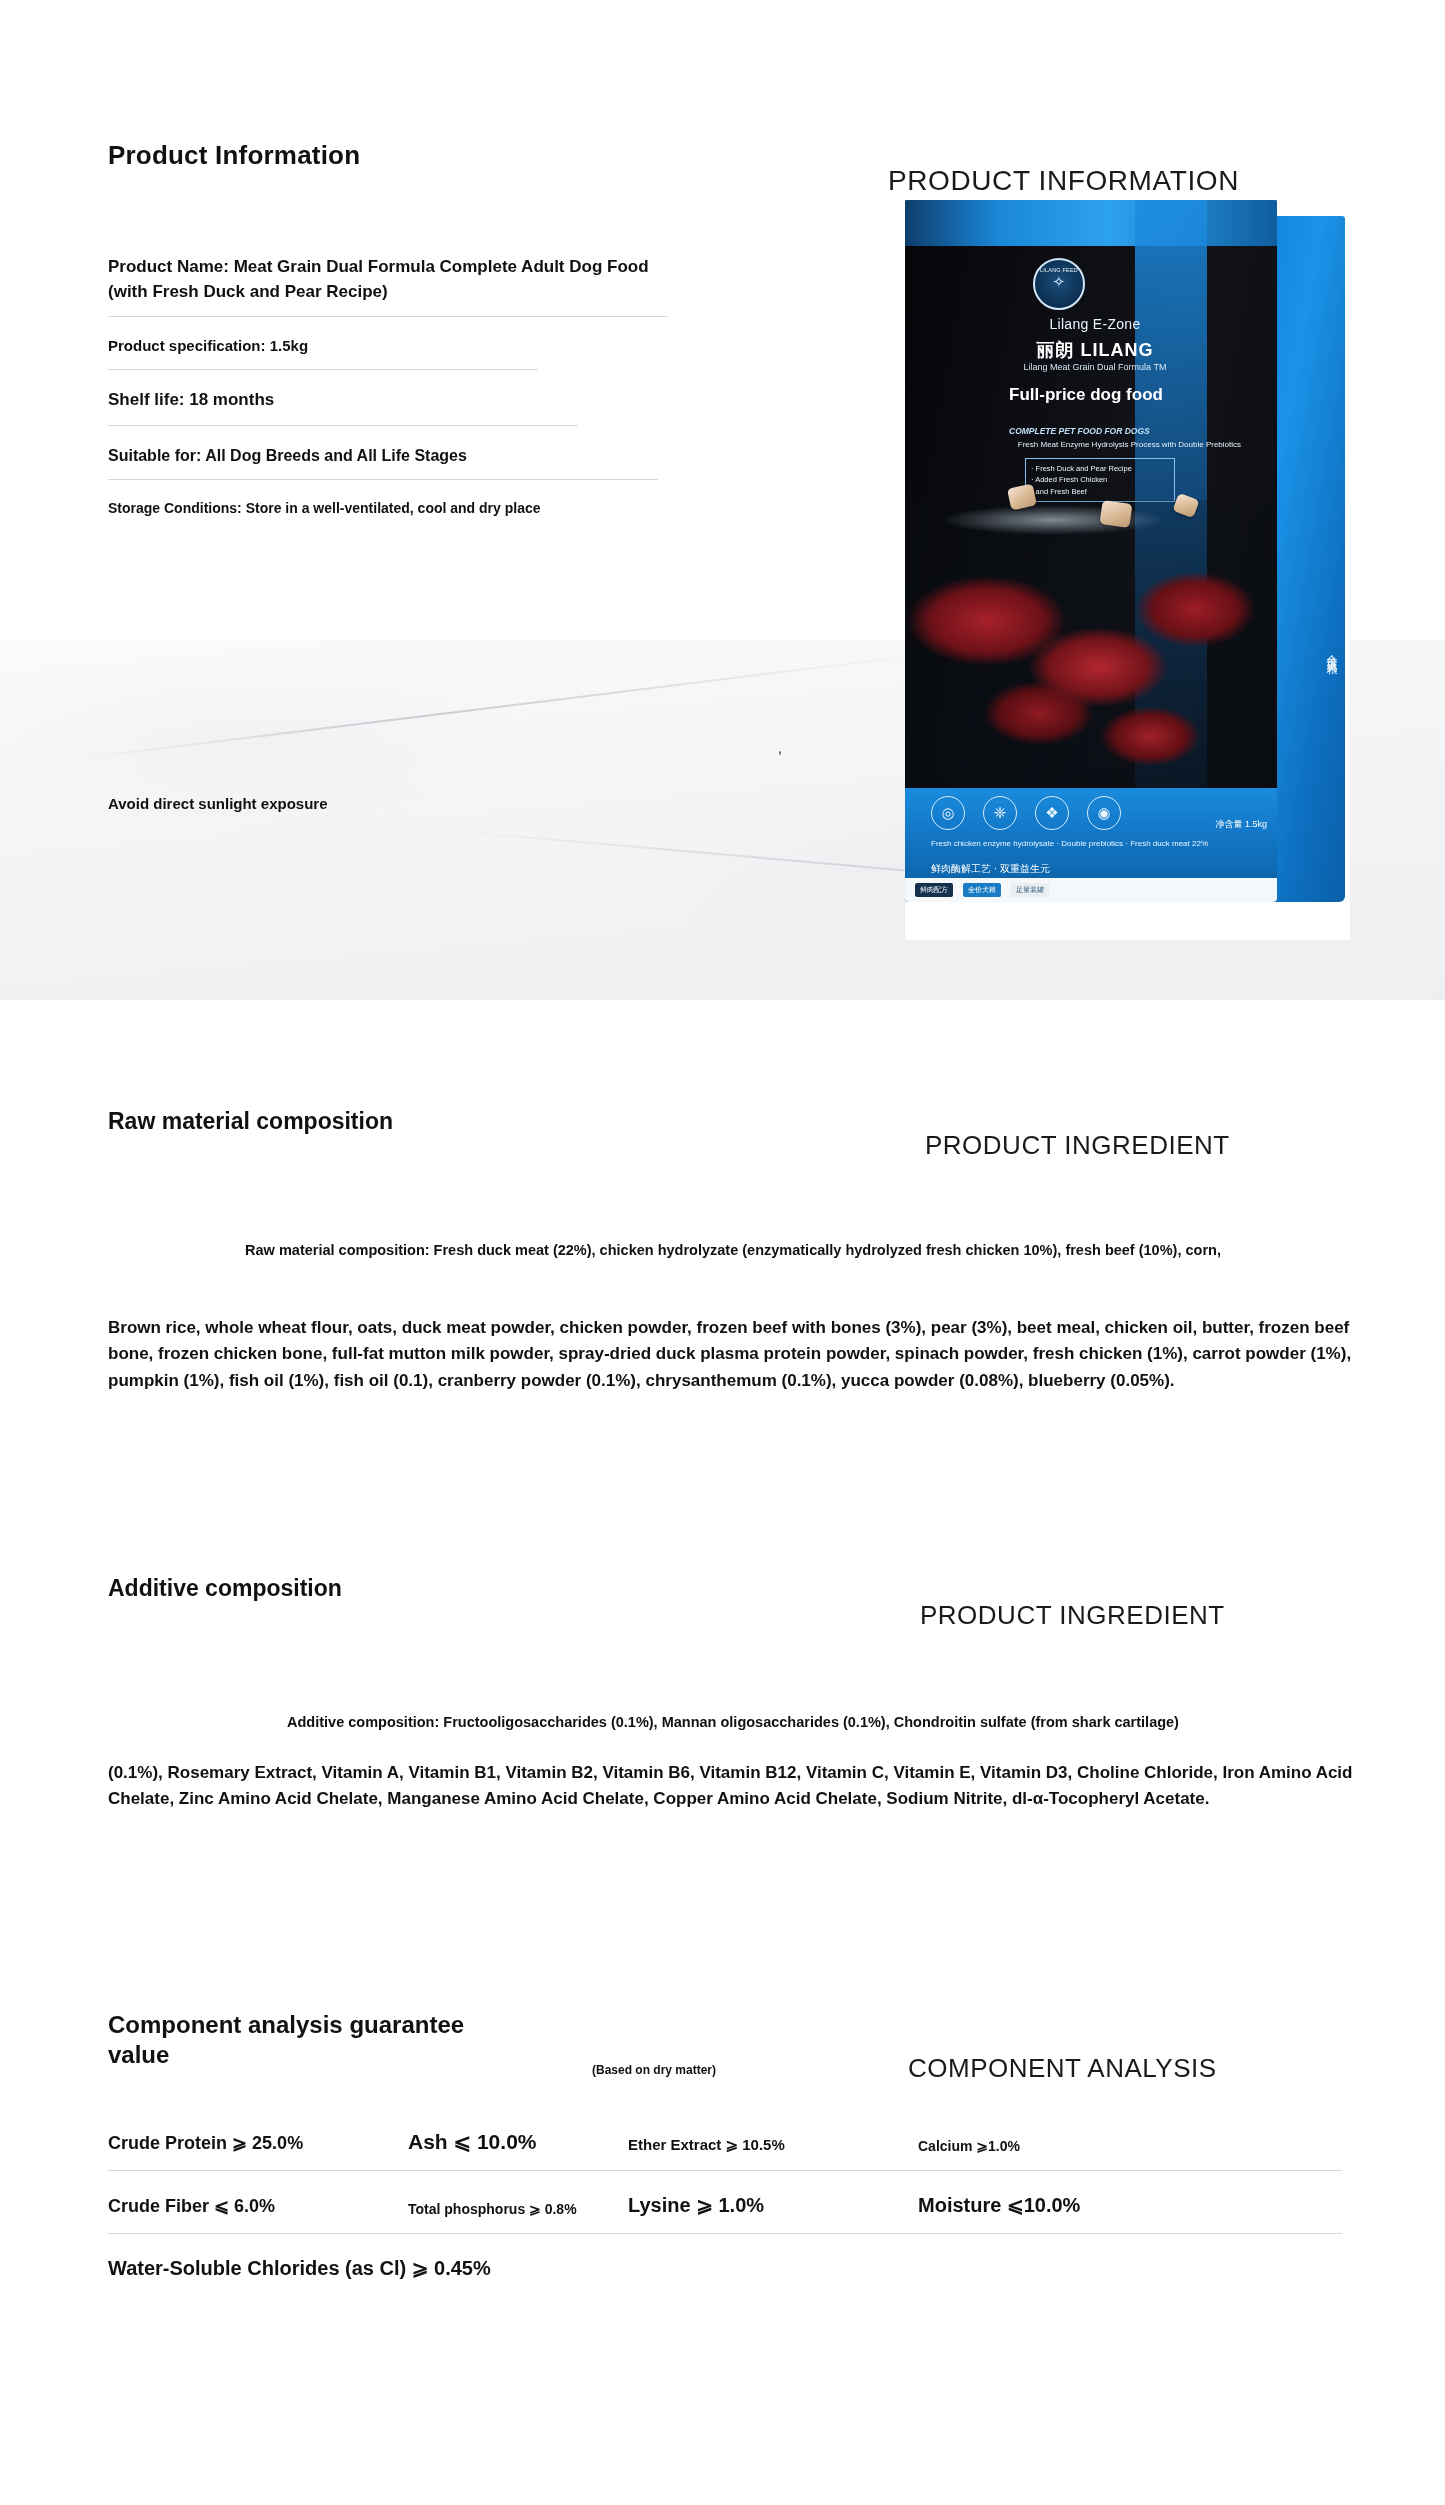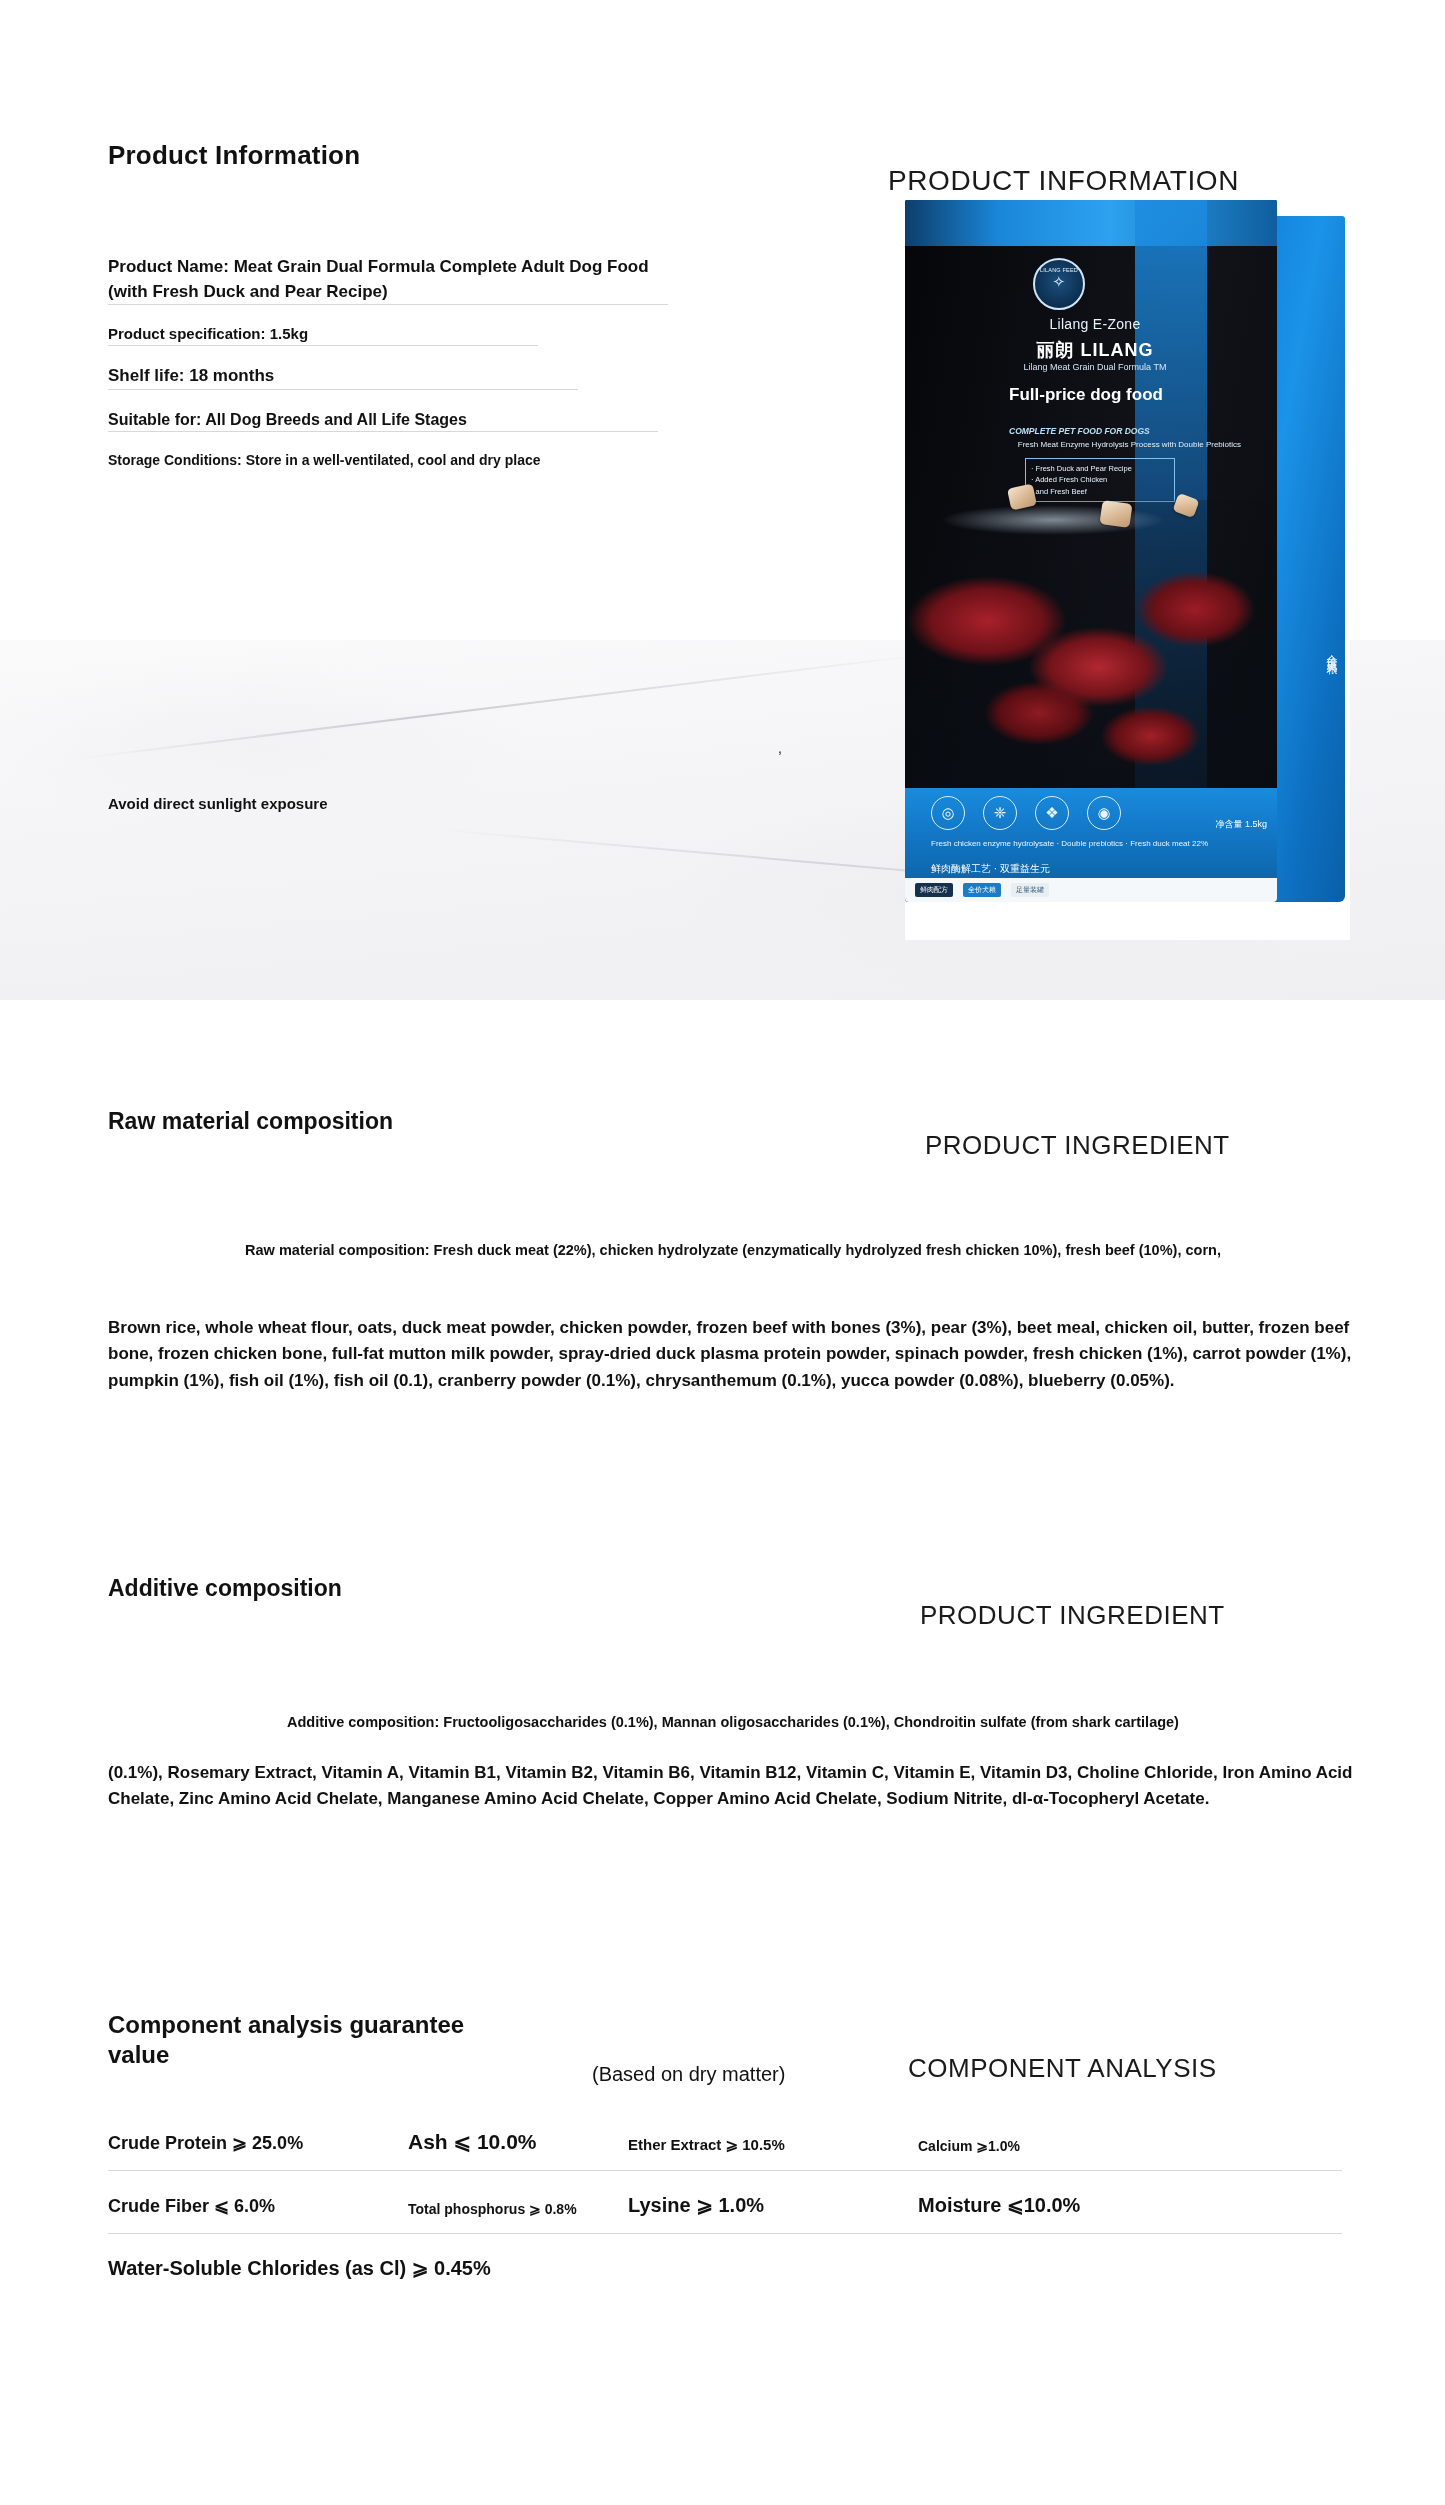--- a/index.html
+++ b/index.html
@@ -73,21 +73,21 @@
   }
 
   .spec-list {
     position: absolute;
     left: 108px;
     top: 255px;
     width: 560px;
   }
   .spec-row {
     border-bottom: 1px solid #d8d8d8;
-    padding: 0 0 0 0;
+    padding: 0 0 12px 0;
     margin-bottom: 18px;
   }
   .spec-row:last-child { border-bottom: none; }
   .spec-row .txt {
     color: #111;
     font-weight: bold;
     line-height: 1.45;
   }
   .w-560 { width: 560px; }
   .w-430 { width: 430px; }
@@ -369,23 +369,23 @@
     left: 108px; top: 2010px;
     font-size: 24px;
     font-weight: bold;
     color: #111;
     line-height: 1.25;
     width: 420px;
   }
   .ca-note {
     position: absolute;
     left: 592px; top: 2063px;
-    font-size: 20px;
-    color: #111;
-    font-weight: normal;
+    font-size: 12px;
+    color: #111;
+    font-weight: bold;
   }
   .ca-title-en {
     position: absolute;
     left: 908px; top: 2053px;
     font-size: 26px;
     color: #1a1a1a;
     letter-spacing: .5px;
   }
   .ca-table {
     position: absolute;

